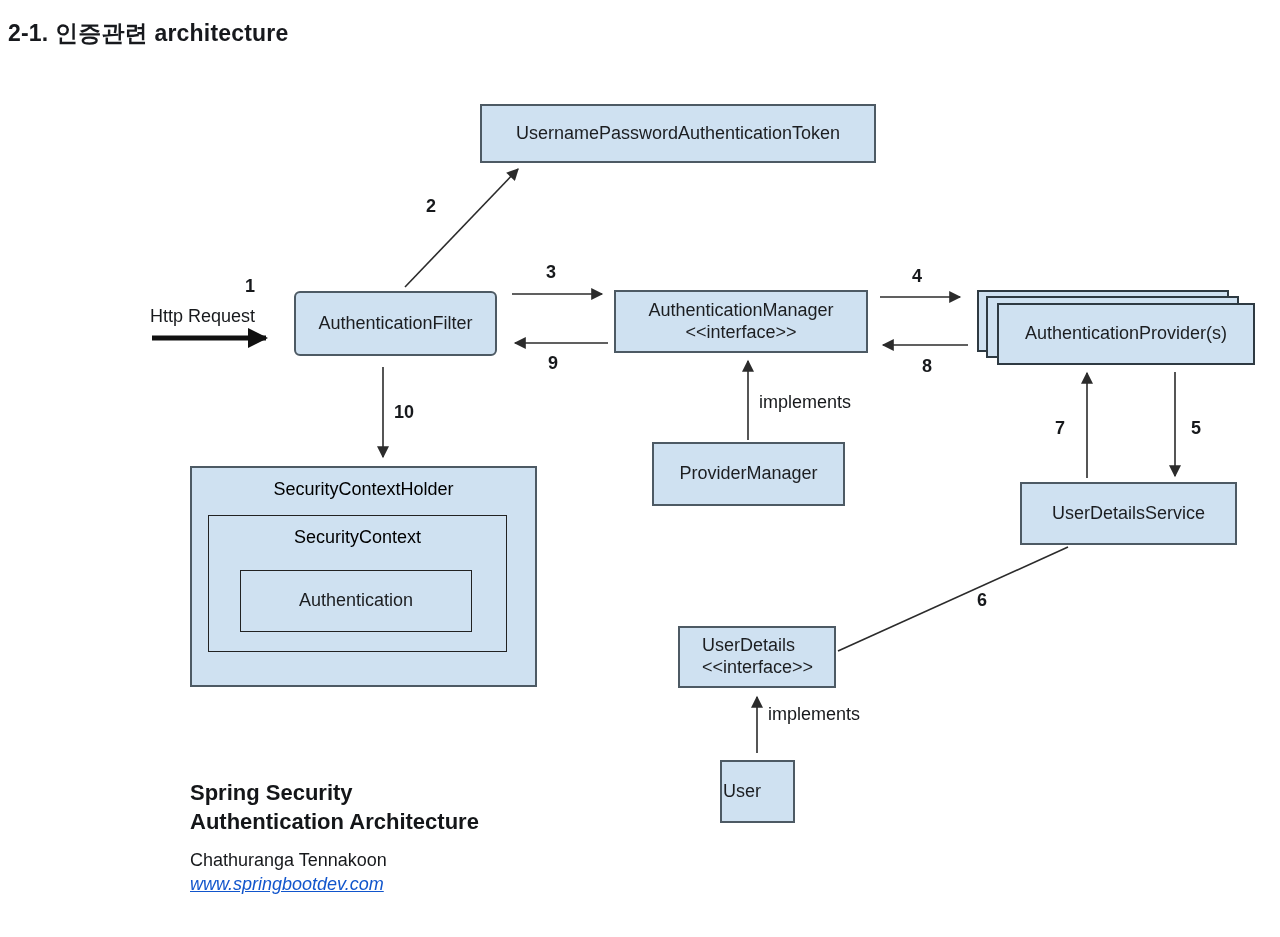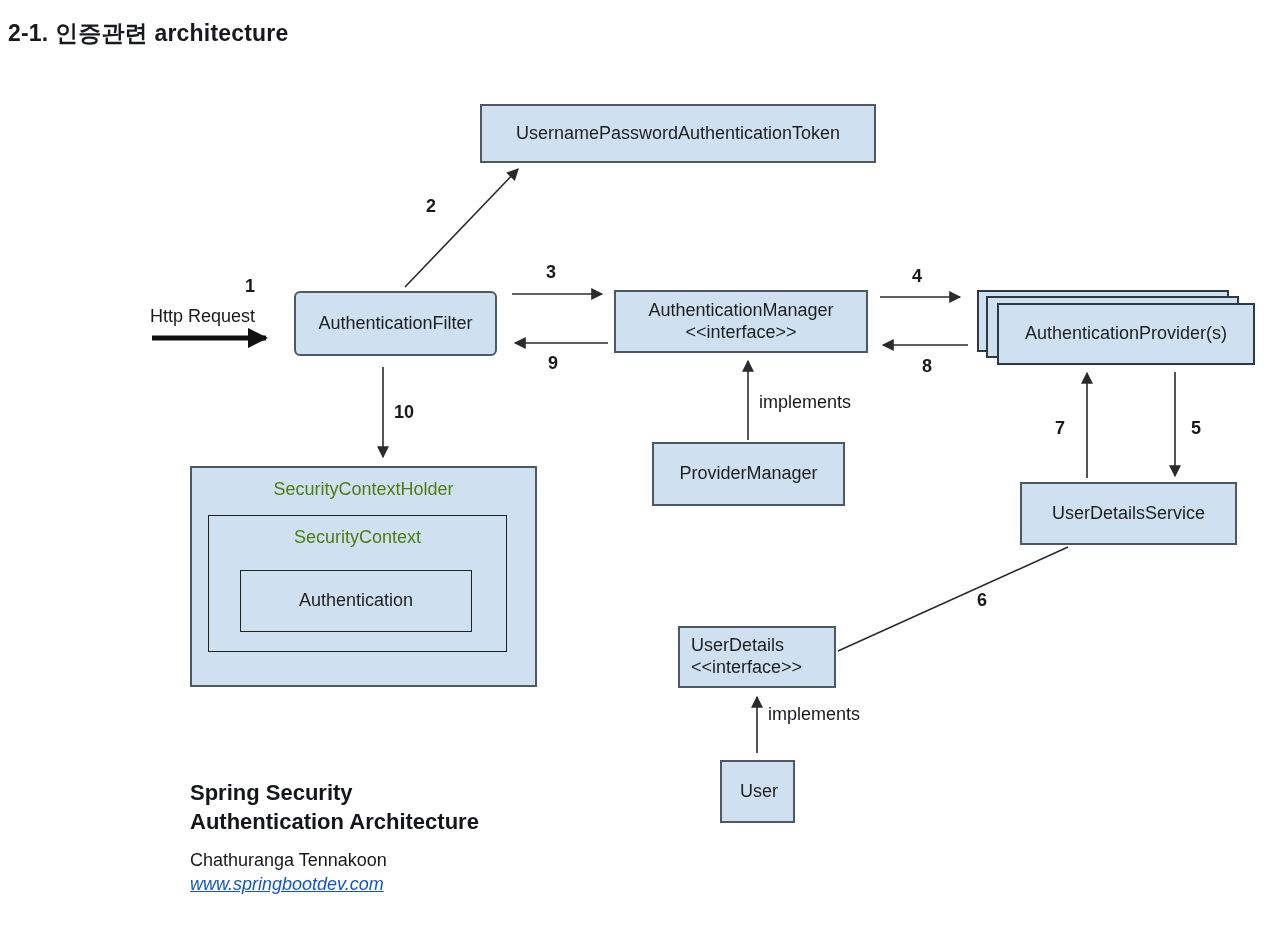--- a/index.html
+++ b/index.html
@@ -34,32 +34,32 @@
     display: flex;
     align-items: center;
     justify-content: center;
     flex-direction: column;
     font-size: 18px;
     color: #1c1e21;
     line-height: 1.2;
     text-align: center;
   }
   .node.thin-border { border-width: 1.5px; border-color: #222; }
-  .node.left-align { align-items: flex-start; justify-content: center; text-align: left; padding-left: 11px; }
+  .node.left-align { align-items: flex-start; justify-content: center; text-align: left; padding-left: 22px; }
   .stack-box {
     position: absolute;
     background: #cfe1f1;
     border: 2px solid #2e3a42;
   }
   .holder-label {
     width: 100%;
     text-align: center;
     margin-top: 11px;
     font-size: 18px;
-    color: #4d7c0f;
+    color: #000000;
   }
   .num-label {
     position: absolute;
     transform: translate(-50%, -50%);
     font-size: 18px;
     font-weight: bold;
     color: #17191c;
   }
   .text-label {
     position: absolute;
@@ -170,21 +170,21 @@
 
   <div class="node" style="left:1020px; top:482px; width:217px; height:63px;">
     <span>UserDetailsService</span>
   </div>
 
   <div class="node left-align" style="left:678px; top:626px; width:158px; height:62px;">
     <span>UserDetails</span>
     <span>&lt;&lt;interface&gt;&gt;</span>
   </div>
 
-  <div class="node left-align" style="left:720px; top:760px; width:75px; height:63px; padding-left:18px;">
+  <div class="node left-align" style="left:720px; top:760px; width:75px; height:63px; padding-left:1px;">
     <span>User</span>
   </div>
 
   <div class="text-label" style="left:150px; top:306px;">Http Request</div>
 
   <div class="num-label" style="left:250px; top:286px;">1</div>
   <div class="num-label" style="left:431px; top:206px;">2</div>
   <div class="num-label" style="left:551px; top:272px;">3</div>
   <div class="num-label" style="left:917px; top:276px;">4</div>
   <div class="num-label" style="left:1196px; top:428px;">5</div>

